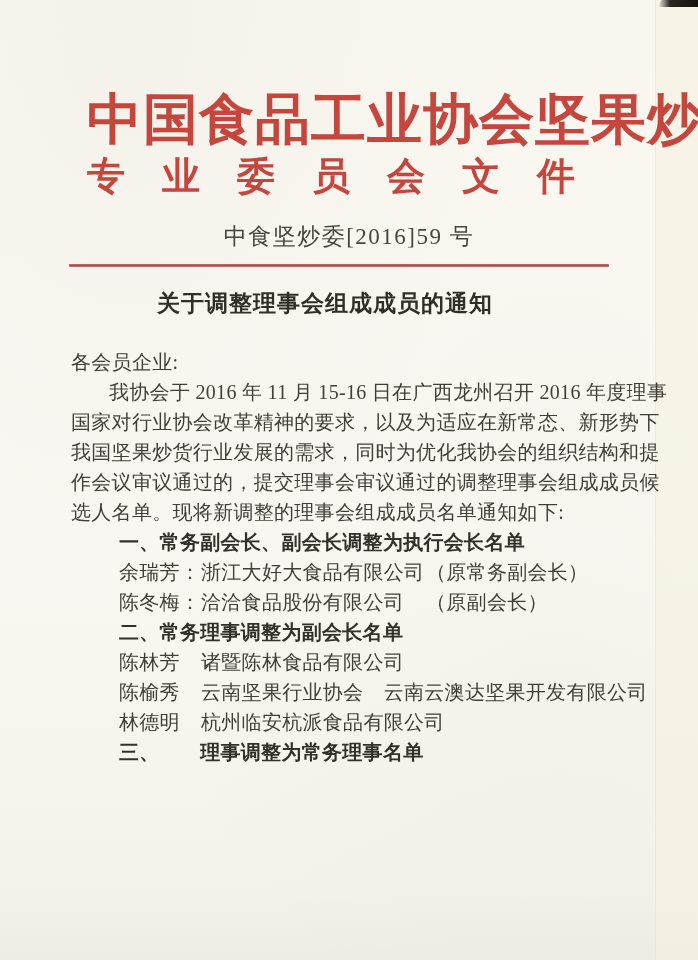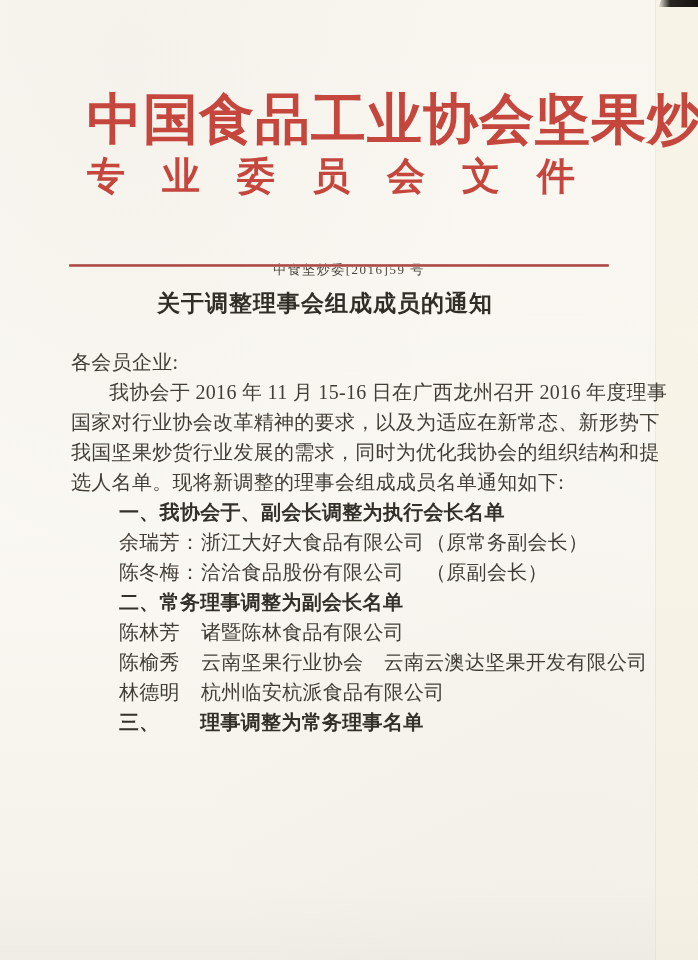--- a/index.html
+++ b/index.html
@@ -34,21 +34,21 @@
   .lh1{
     font-size:55px;line-height:52px;letter-spacing:1px;
     text-align:center;white-space:nowrap;
   }
   .lh2{
     font-size:38px;line-height:50px;margin-top:5px;
     letter-spacing:37px;white-space:nowrap;text-align:left;font-family:Liberation Serif, serif;
   }
   .doc-number{
     position:absolute;top:221px;left:0;width:698px;
-    text-align:center;font-size:13px;letter-spacing:1.5px;color:#49453e;margin-top:40px;
+    text-align:center;font-size:23px;letter-spacing:1.5px;color:#49453e;
   }
   .red-rule{
     position:absolute;top:264px;left:69px;width:540px;height:3px;
     background:linear-gradient(to bottom,#c4716d,#a84744 55%,#c98a86);
     border-radius:1px;
   }
   .doc-title{
     position:absolute;top:288px;left:0;width:698px;margin:0;
     text-align:center;transform:translateX(-24px);
     font-size:23px;font-weight:700;color:#312d27;letter-spacing:1px;
@@ -84,23 +84,24 @@
 
   <h1 class="doc-title">关于调整理事会组成成员的通知</h1>
 
   <div class="body-text">
 
     <div class="line">各会员企业:</div>
 
     <div class="line indent-par">我协会于 2016 年 11 月 15-16 日在广西龙州召开 2016 年度理事</div>
     <div class="line">国家对行业协会改革精神的要求，以及为适应在新常态、新形势下</div>
     <div class="line">我国坚果炒货行业发展的需求，同时为优化我协会的组织结构和提</div>
+    <div class="line">作会议审议通过的，提交理事会审议通过的调整理事会组成成员候</div>
     <div class="line">选人名单。现将新调整的理事会组成成员名单通知如下:</div>
 
-    <div class="line indent-list sec-heading">一、我协会于、副会长调整为执行会长名单</div>
+    <div class="line indent-list sec-heading">一、常务副会长、副会长调整为执行会长名单</div>
 
     <div class="line indent-list">
       <span class="ename">余瑞芳：</span><span class="ecompany">浙江大好大食品有限公司</span><span>（原常务副会长）</span>
     </div>
     <div class="line indent-list">
       <span class="ename">陈冬梅：</span><span class="ecompany">洽洽食品股份有限公司</span><span>（原副会长）</span>
     </div>
 
     <div class="line indent-list sec-heading">二、常务理事调整为副会长名单</div>
 

